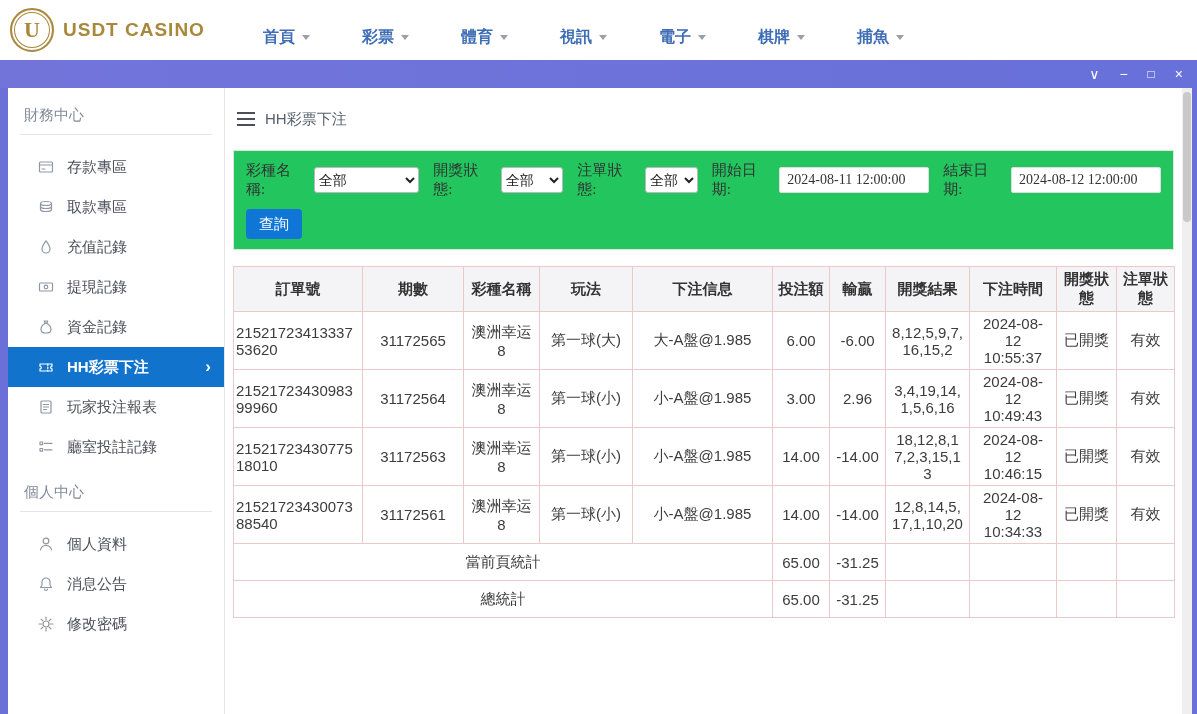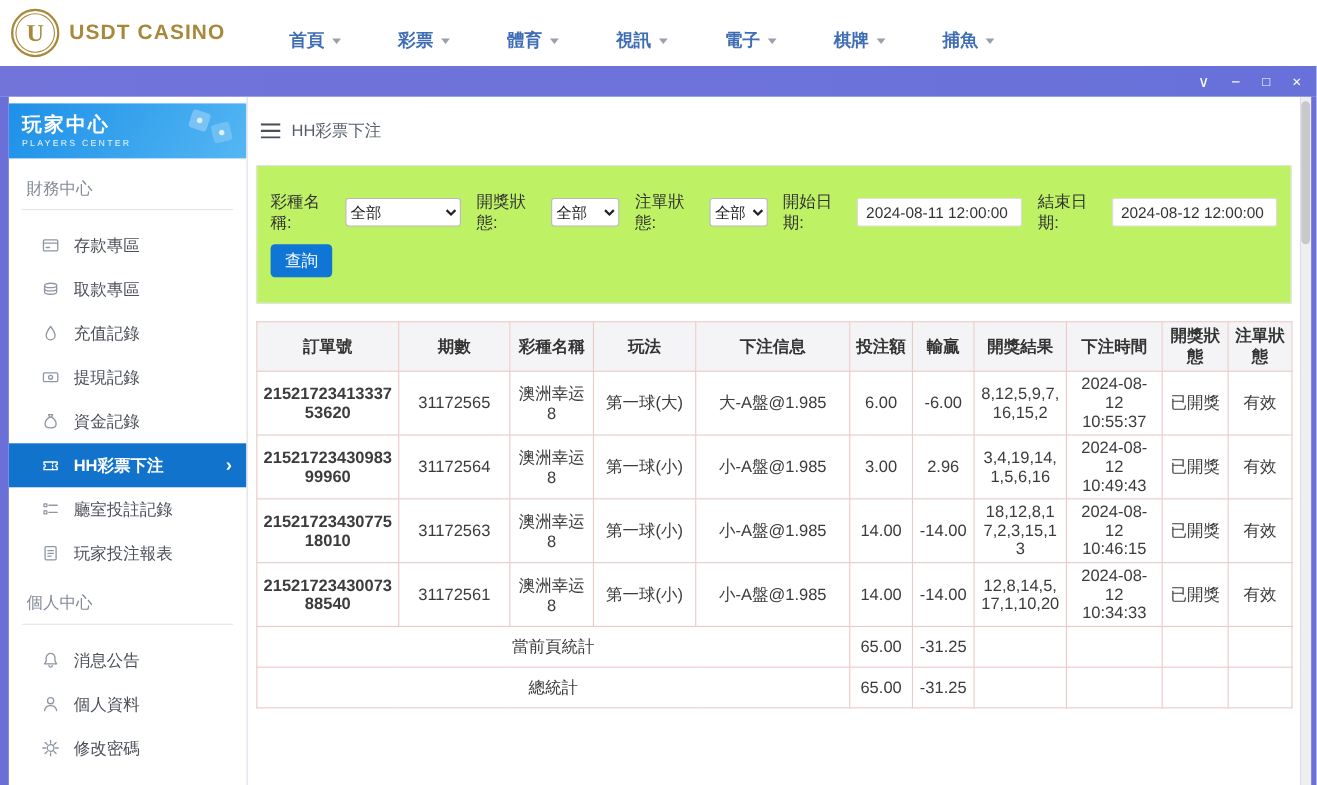--- a/index.html
+++ b/index.html
@@ -55,21 +55,21 @@
   .side-item.active { background:#1273cc; color:#fff; font-weight:bold; }
   .side-item.active .icon { color:#fff; }
   .active-arrow { position:absolute; right:13px; font-size:17px; color:#fff; }
 
   
   .main { flex:1; background:#fff; display:flex; flex-direction:column; min-width:0; }
   .breadcrumb-row { height:62px; display:flex; align-items:center; gap:10px; padding-left:12px;
     color:#55606c; font-size:15px; }
   .hamburger { color:#4a4f58; cursor:pointer; display:flex; }
   .hamburger svg { width:18px; height:14px; }
-  .filter-panel { margin:0 8px; background:#bef264; border:1px solid #e2e2e4; padding:23px 12px; }
+  .filter-panel { margin:0 8px; background:#22c55e; border:1px solid #e2e2e4; padding:10px 12px;font-family:Liberation Serif, serif; }
   .filter-row { display:flex; align-items:center; font-size:15px; color:#333; }
   .f-label { margin-right:5px; }
   .f-label:not(:first-child) { margin-left:14px; }
   .sel { height:26px; border:1px solid #b9b9bd; border-radius:3px; background:#fff;
     font-size:14px; color:#222; font-family:inherit; }
   .sel.wide { width:108px; }
   .sel.mid { width:64px; }
   .sel.small { width:54px; }
   .date-input { height:26px; width:150px; border:1px solid #ddd; border-radius:2px;
     padding:0 7px; font-size:14px; color:#333; font-family:inherit; background:#fff; }
@@ -77,21 +77,21 @@
   .search-btn { background:#0f76d6; color:#fff; border:none; border-radius:4px; height:30px;
     padding:0 13px; font-size:15px; cursor:pointer; font-family:inherit; }
 
   
   .bets-table { margin:16px 8px 0; width:calc(100% - 16px); border-collapse:collapse;
     table-layout:fixed; }
   .bets-table th, .bets-table td { border:1px solid #ecc9c9; text-align:center;
     font-size:15px; color:#3c3c3c; padding:3px 5px; overflow:hidden; }
   .bets-table th { background:#f4f4f6; font-weight:bold; height:40px; color:#333; }
   .bets-table .data-row td { height:56px; }
-  td.col-order { text-align:center; padding:3px 2px; word-break:break-all;font-weight:bold; }
+  td.col-order { text-align:left; padding:3px 2px; word-break:break-all; }
   td.col-result { word-break:break-all; }
   .summary-row td { height:37px; }
 
   
   .scrollbar { width:10px; background:#efefef; position:relative; }
   .scroll-thumb { position:absolute; top:4px; left:1px; width:8px; height:130px;
     background:#c9c9c9; border-radius:4px; }
 </style>
 </head>
 <body>
@@ -139,26 +139,20 @@
   <div class="win-controls">
     <span class="wc">∨</span>
     <span class="wc">−</span>
     <span class="wc wc-max">□</span>
     <span class="wc">×</span>
   </div>
 </div>
 
 <div class="app-body">
   <aside class="sidebar">
-    <div class="sidebar-header">
-      <div class="sb-title">玩家中心</div>
-      <div class="sb-sub">PLAYERS CENTER</div>
-      <span class="dice d1"></span>
-      <span class="dice d2"></span>
-    </div>
     <div id="sidebar-sections">
         <div class="section-label first">財務中心</div>
         <div class="side-item">
           <span class="icon">
             <svg viewBox="0 0 16 16" fill="none" stroke="currentColor" stroke-width="1.2" stroke-linecap="round" stroke-linejoin="round">
               <rect x="1.5" y="3" width="13" height="10" rx="1"></rect>
               <line x1="1.5" y1="6" x2="14.5" y2="6"></line>
               <line x1="4" y1="10" x2="7" y2="10"></line>
             </svg>
           </span>
@@ -202,61 +196,61 @@
         </div>
         <div class="side-item active">
           <span class="icon">
             <svg viewBox="0 0 16 16" fill="none" stroke="currentColor" stroke-width="1.2" stroke-linecap="round" stroke-linejoin="round">
               <path d="M2 5h12v2.2a1.3 1.3 0 0 0 0 2.6V12H2V9.8a1.3 1.3 0 0 0 0-2.6z"></path>
               <line x1="9.8" y1="5" x2="9.8" y2="12" stroke-dasharray="1.5,1.5"></line>
             </svg>
           </span>
           <span>HH彩票下注</span>
           <span class="active-arrow">›</span>
+        </div>
+        <div class="side-item">
+          <span class="icon">
+            <svg viewBox="0 0 16 16" fill="none" stroke="currentColor" stroke-width="1.2" stroke-linecap="round" stroke-linejoin="round">
+              <rect x="3" y="2" width="10" height="12" rx="1"></rect>
+              <line x1="5.5" y1="5.5" x2="10.5" y2="5.5"></line>
+              <line x1="5.5" y1="8" x2="10.5" y2="8"></line>
+              <line x1="5.5" y1="10.5" x2="8.5" y2="10.5"></line>
+            </svg>
+          </span>
+          <span>玩家投注報表</span>
         </div>
         <div class="side-item">
           <span class="icon">
             <svg viewBox="0 0 16 16" fill="none" stroke="currentColor" stroke-width="1.2" stroke-linecap="round" stroke-linejoin="round">
               <rect x="2" y="3" width="2.6" height="2.6"></rect>
               <rect x="2" y="9.5" width="2.6" height="2.6"></rect>
               <line x1="6.5" y1="4.3" x2="14" y2="4.3"></line>
               <line x1="6.5" y1="10.8" x2="14" y2="10.8"></line>
             </svg>
           </span>
           <span>廳室投註記錄</span>
         </div>
-        <div class="side-item">
-          <span class="icon">
-            <svg viewBox="0 0 16 16" fill="none" stroke="currentColor" stroke-width="1.2" stroke-linecap="round" stroke-linejoin="round">
-              <rect x="3" y="2" width="10" height="12" rx="1"></rect>
-              <line x1="5.5" y1="5.5" x2="10.5" y2="5.5"></line>
-              <line x1="5.5" y1="8" x2="10.5" y2="8"></line>
-              <line x1="5.5" y1="10.5" x2="8.5" y2="10.5"></line>
-            </svg>
-          </span>
-          <span>玩家投注報表</span>
-        </div>
         <div class="section-label">個人中心</div>
+        <div class="side-item">
+          <span class="icon">
+            <svg viewBox="0 0 16 16" fill="none" stroke="currentColor" stroke-width="1.2" stroke-linecap="round" stroke-linejoin="round">
+              <circle cx="8" cy="5" r="2.8"></circle>
+              <path d="M2.5 14c.6-3 2.8-4.5 5.5-4.5s4.9 1.5 5.5 4.5"></path>
+            </svg>
+          </span>
+          <span>個人資料</span>
+        </div>
         <div class="side-item">
           <span class="icon">
             <svg viewBox="0 0 16 16" fill="none" stroke="currentColor" stroke-width="1.2" stroke-linecap="round" stroke-linejoin="round">
               <path d="M8 2a4 4 0 0 0-4 4v3l-1.5 2.5h11L12 9V6a4 4 0 0 0-4-4z"></path>
               <path d="M6.5 13a1.5 1.5 0 0 0 3 0"></path>
             </svg>
           </span>
           <span>消息公告</span>
-        </div>
-        <div class="side-item">
-          <span class="icon">
-            <svg viewBox="0 0 16 16" fill="none" stroke="currentColor" stroke-width="1.2" stroke-linecap="round" stroke-linejoin="round">
-              <circle cx="8" cy="5" r="2.8"></circle>
-              <path d="M2.5 14c.6-3 2.8-4.5 5.5-4.5s4.9 1.5 5.5 4.5"></path>
-            </svg>
-          </span>
-          <span>個人資料</span>
         </div>
         <div class="side-item">
           <span class="icon">
             <svg viewBox="0 0 16 16" fill="none" stroke="currentColor" stroke-width="1.2" stroke-linecap="round" stroke-linejoin="round">
               <circle cx="8" cy="8" r="3"></circle>
               <path d="M8 1v2.6M8 12.4V15M1 8h2.6M12.4 8H15M3.05 3.05l1.85 1.85M11.1 11.1l1.85 1.85M12.95 3.05 11.1 4.9M4.9 11.1l-1.85 1.85"></path>
             </svg>
           </span>
           <span>修改密碼</span>
         </div>

